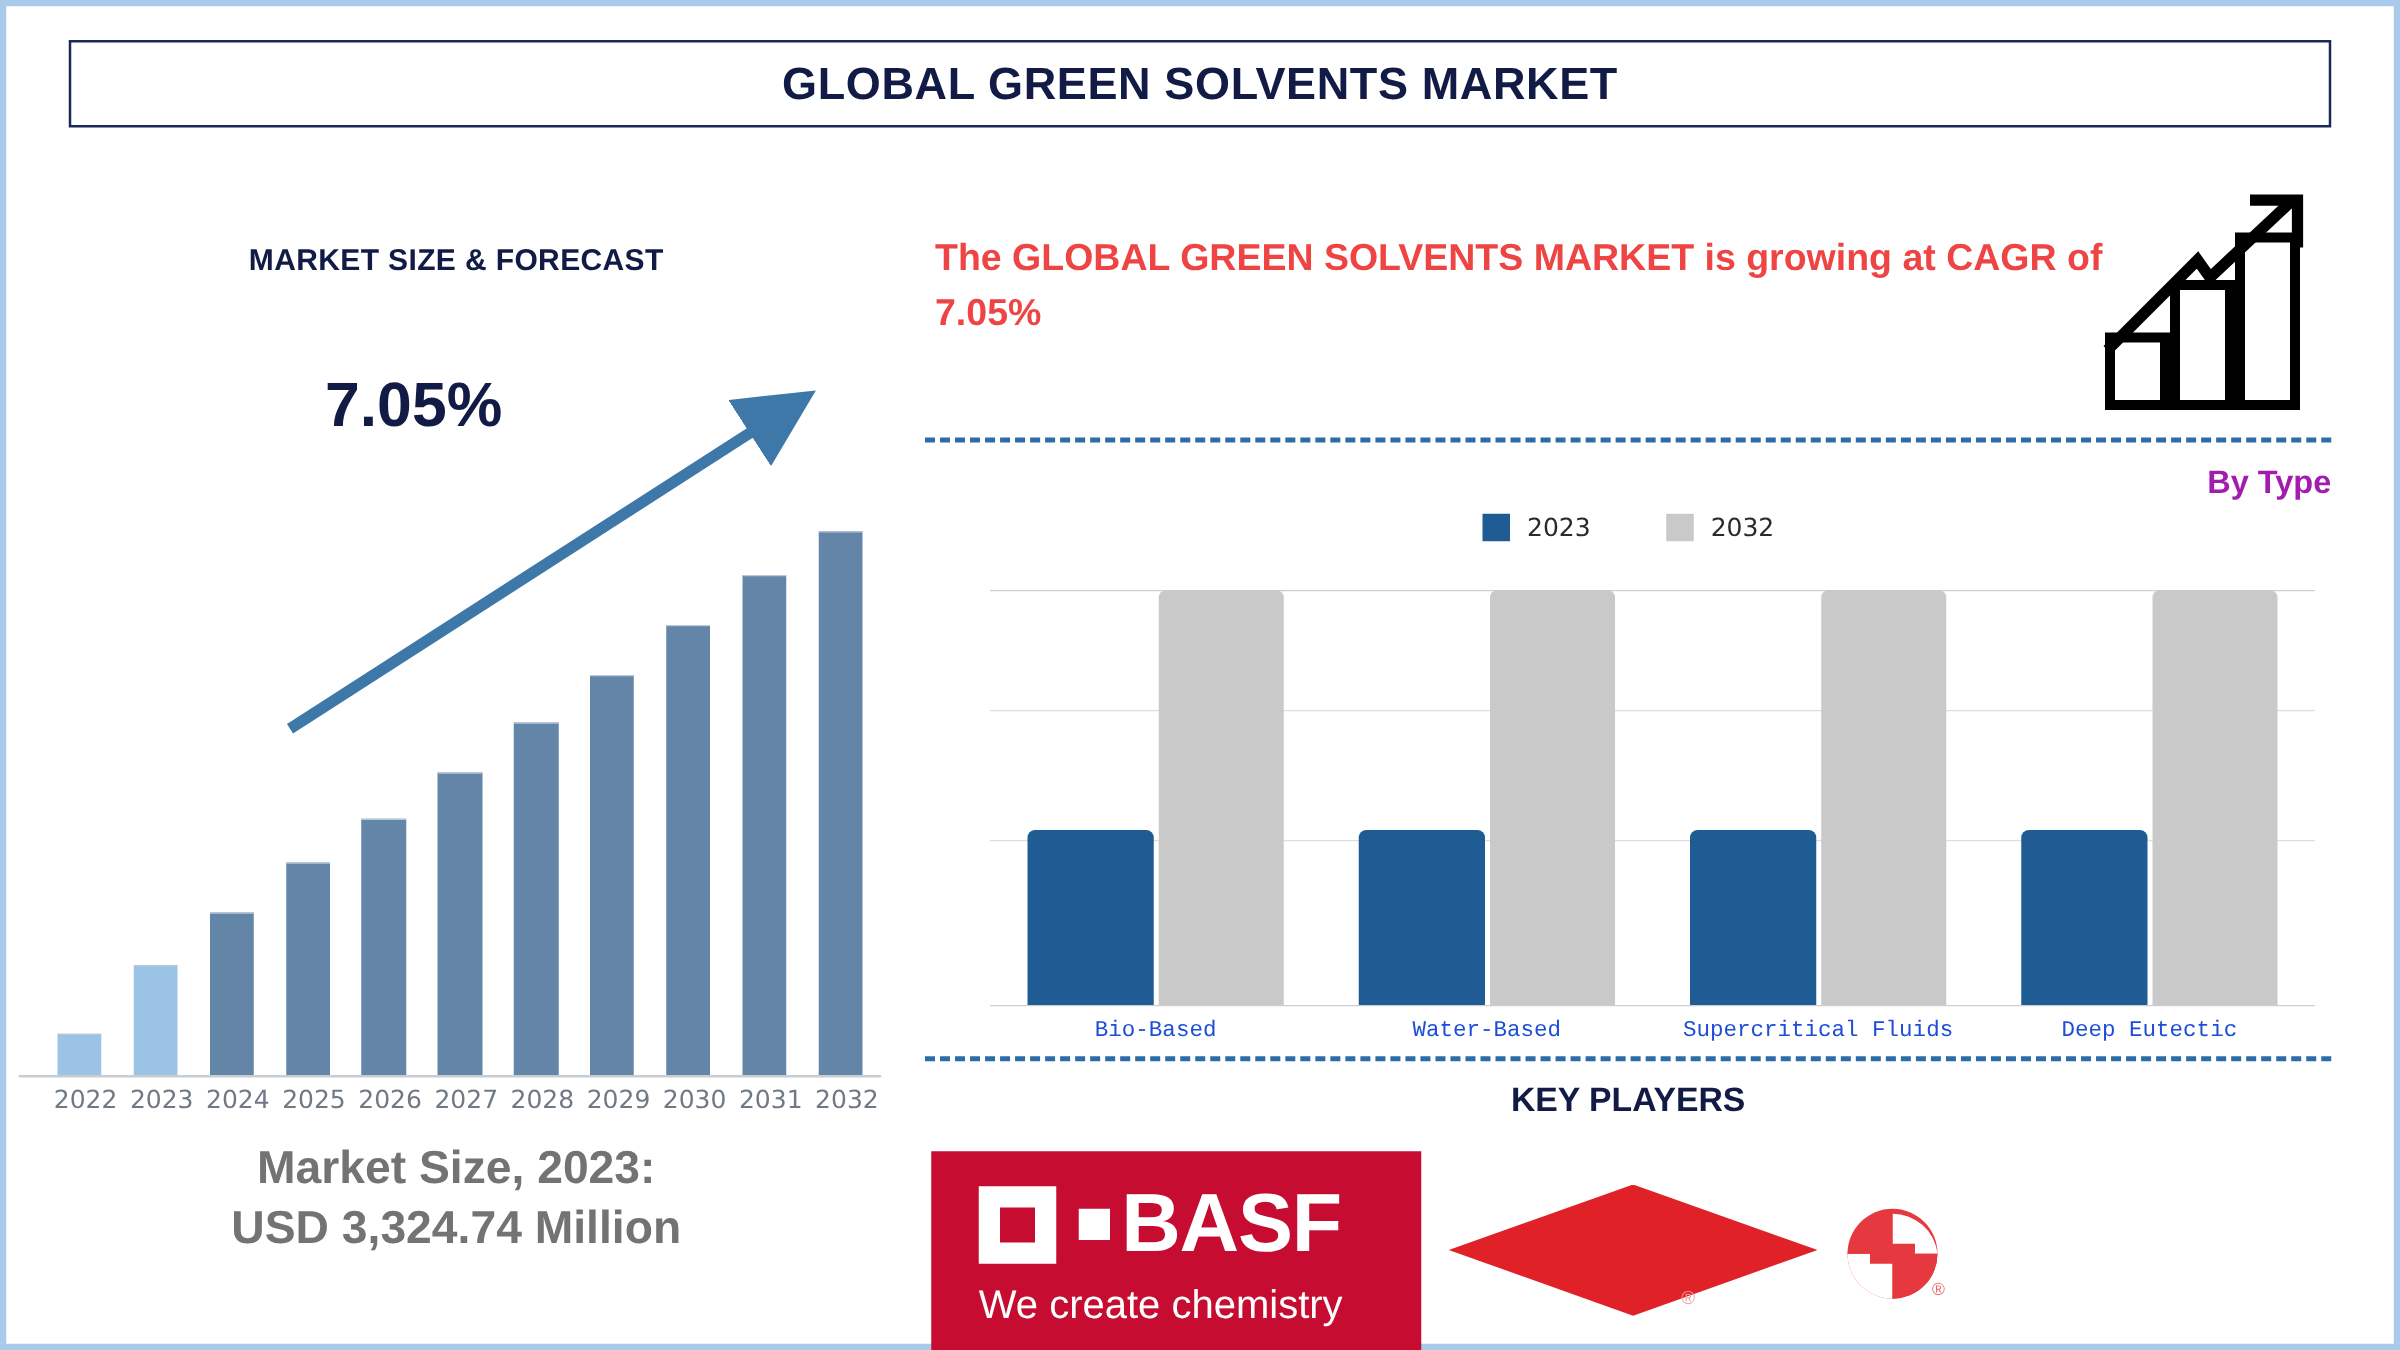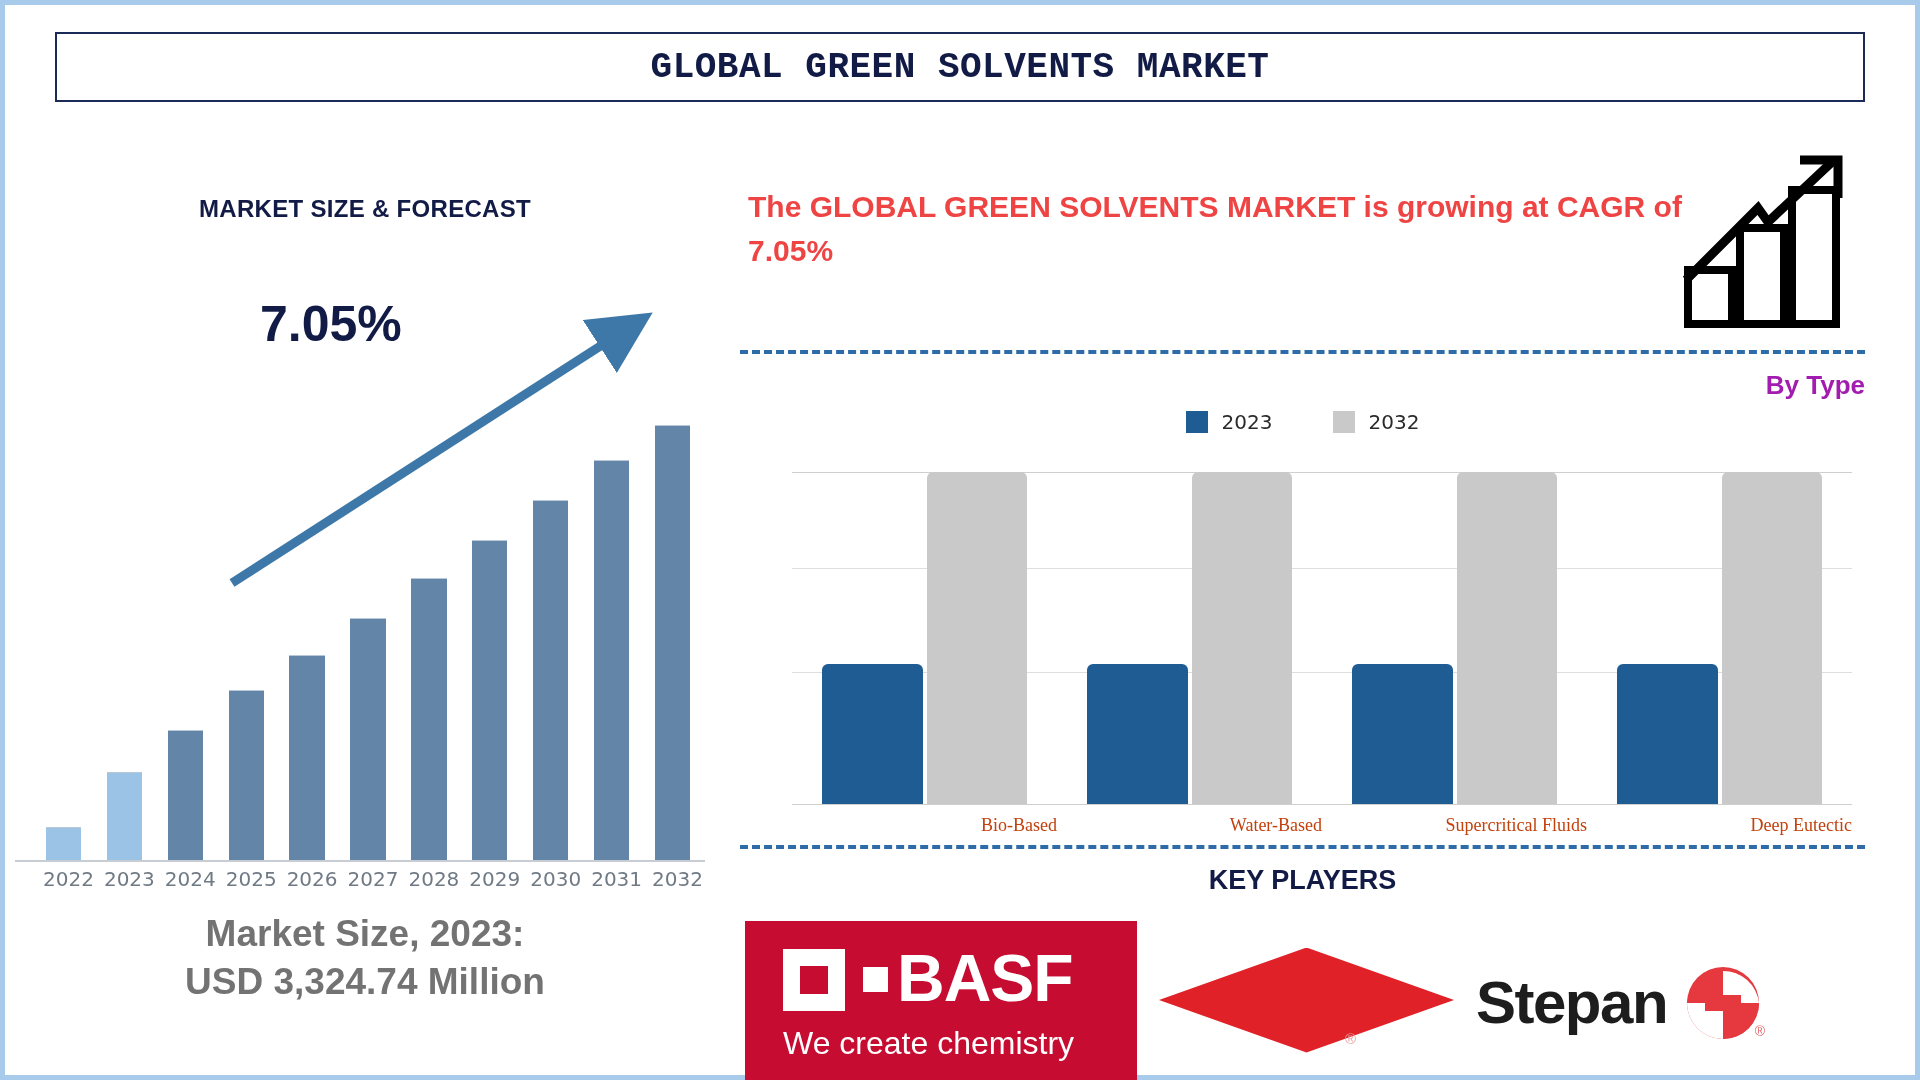--- a/index.html
+++ b/index.html
@@ -17,21 +17,20 @@
   }
 
   
   #title-box {
     position: absolute;
     left: 50px; top: 27px;
     width: 1810px; height: 70px;
     border: 2px solid #1b2a56;
     display: flex; align-items: center; justify-content: center;
     background: #fff;
-    font-family: Liberation Mono, monospace;
   }
   #title-text {
     font-size: 36px; font-weight: 700; letter-spacing: 0.5px;
     color: #111b45;
   }
 
   
   #left-panel {
     position: absolute;
     left: 10px; top: 170px;
@@ -156,23 +155,23 @@
     border-radius: 6px 6px 0 0;
   }
   .tbar.y2023 { background: #1f5c94; }
   .tbar.y2032 { background: #c9c9c9; }
 
   #type-labels {
     position: absolute; left: 52px; top: 640px;
     width: 1060px; display: flex;
   }
   .type-label {
-    flex: 1 1 0; text-align: right;
-    font-size: 18px; color: #c2410c;
-    font-family: Liberation Serif, serif;
+    flex: 1 1 0; text-align: center;
+    font-size: 18px; color: #1d4ed8;
+    font-family: Liberation Mono, monospace;
   }
 
   #key-players-title {
     position: absolute; left: 0; top: 690px; width: 1125px;
     text-align: center;
     font-size: 27px; font-weight: 700; color: #111b45;
   }
 
   #logos {
     position: absolute; left: 0; top: 740px;
@@ -404,21 +403,20 @@
         <div id="basf-word">BASF</div>
         <div id="basf-tag">We create chemistry</div>
       </div>
 
       <div id="dow-logo">
         <div id="dow-diamond"></div>
         <div id="dow-reg">®</div>
       </div>
 
       <div id="stepan-logo">
-        <div id="stepan-word">Stepan</div>
         <div id="stepan-mark">
           <svg width="76" height="76" viewBox="0 0 76 76">
             <circle cx="38" cy="38" r="36" fill="#e5383f"></circle>
             <path d="M38 6 L38 38 L74 38 A36 36 0 0 0 38 6 Z" fill="#ffffff"></path>
             <path d="M2 38 A36 36 0 0 0 38 74 L38 38 Z" fill="#ffffff"></path>
             <path d="M38 38 L74 38 A36 36 0 0 1 38 74 Z" fill="#e5383f"></path>
             <path d="M38 6 A36 36 0 0 0 2 38 L38 38 Z" fill="#e5383f"></path>
             <path d="M20 30 L56 30 L56 46 L20 46 Z" fill="#e5383f"></path>
             <path d="M38 22 L58 22 L58 38 L38 38 Z" fill="#ffffff" opacity="0"></path>
           </svg>

